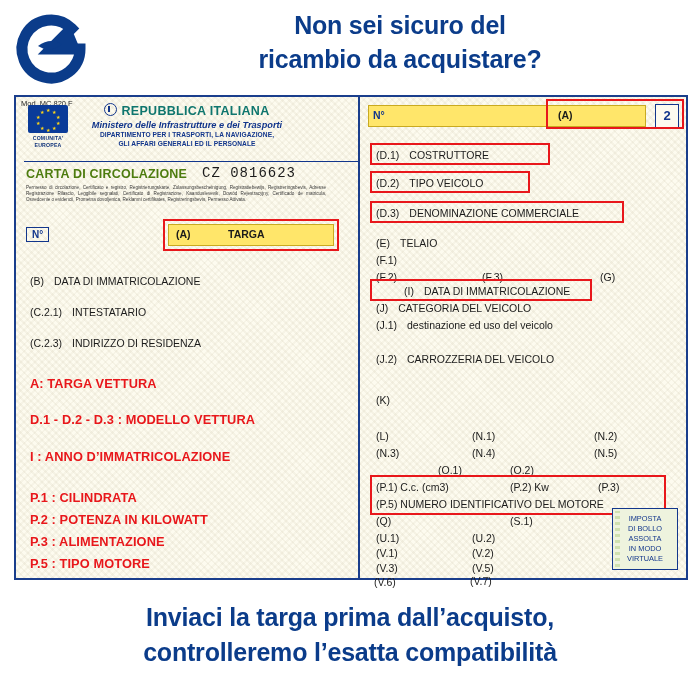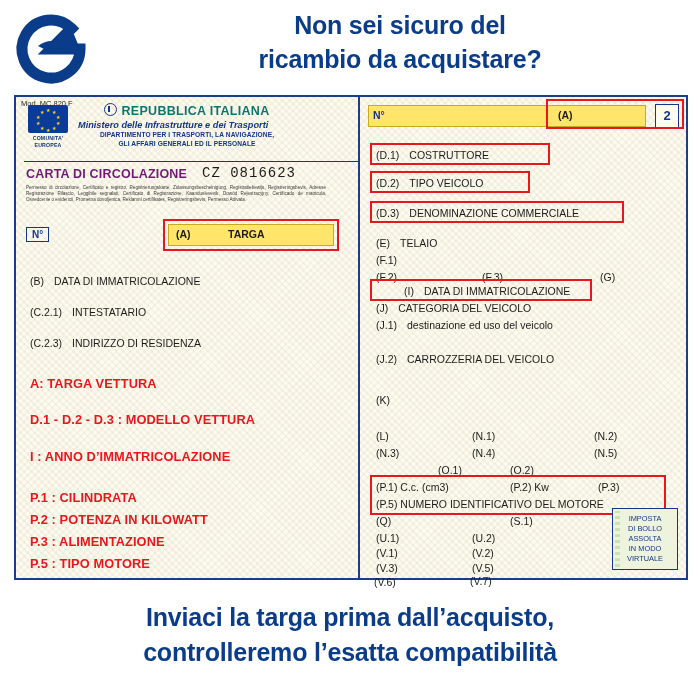--- a/index.html
+++ b/index.html
@@ -155,20 +155,21 @@
     position: relative;
   }
   .rep-line .emb::after {
     content: "";
     position: absolute;
     left: 3px; top: 1.5px;
     width: 2px; height: 6px;
     background: #12368c;
   }
   .min-line {
+    text-align: center;
     color: #12368c;
     font-size: 9.2px;
     font-weight: bold;
     font-style: italic;
     margin-top: 2px;
   }
   .dept-line {
     text-align: center;
     color: #12368c;
     font-size: 6.6px;
@@ -196,21 +197,21 @@
     left: 8px;
     right: 8px;
     border-top: 1.4px solid #12368c;
   }
   #hr1 { top: 64px; }
 
   .cdc-title {
     position: absolute;
     left: 10px;
     top: 70px;
-    color: #701a75;
+    color: #4d7c0f;
     font-size: 12.5px;
     font-weight: bold;
     letter-spacing: 0.2px;
   }
   .cdc-code {
     position: absolute;
     left: 186px;
     top: 68px;
     color: #1b1b1b;
     font-size: 14px;

